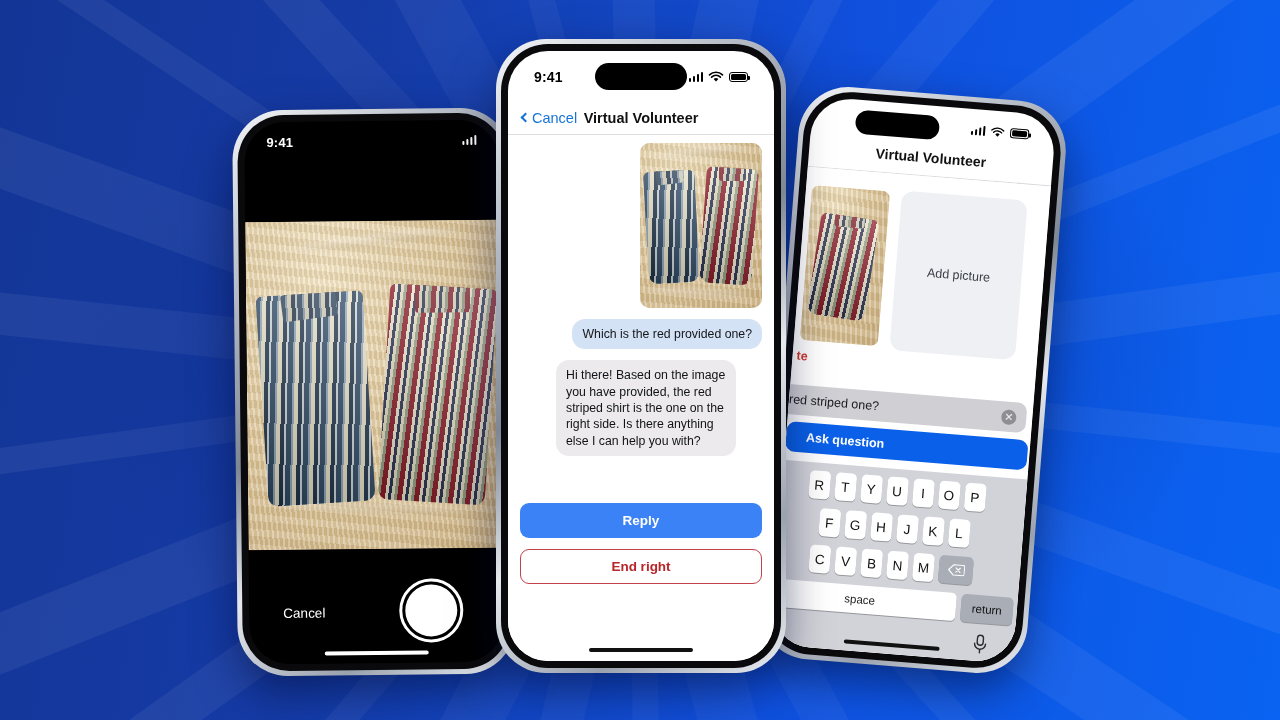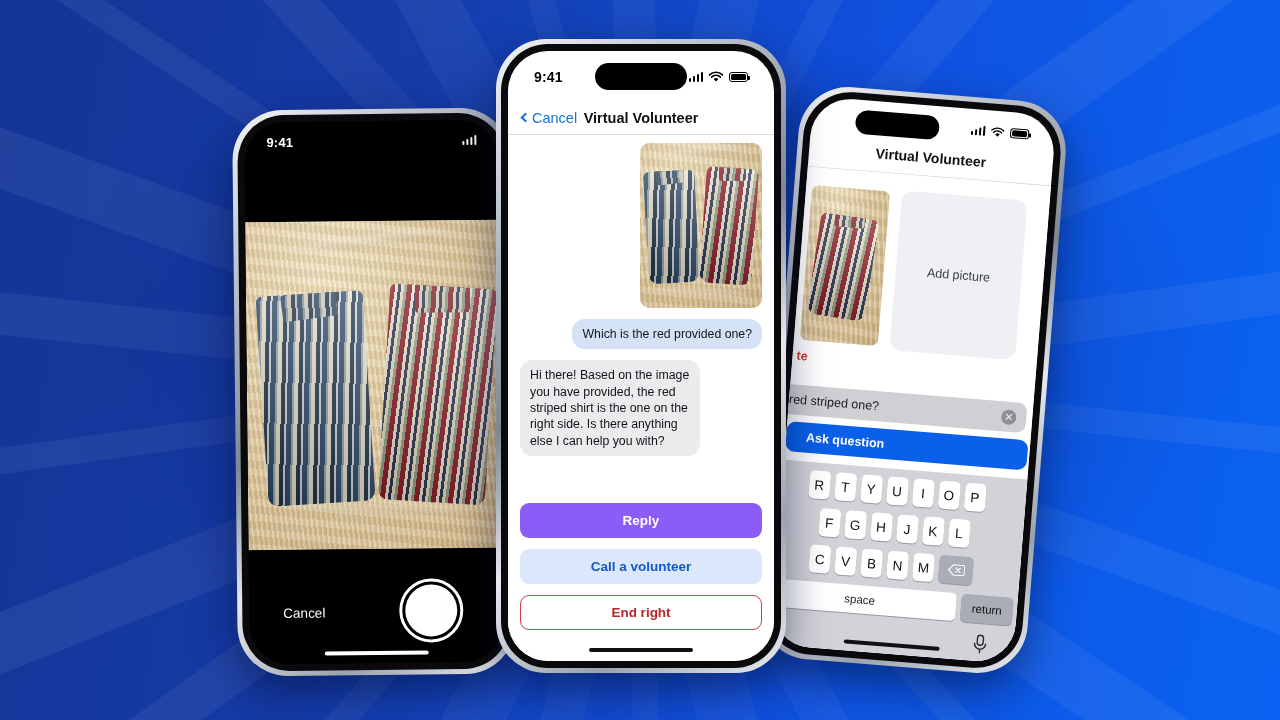--- a/index.html
+++ b/index.html
@@ -240,31 +240,31 @@
   #c-thread {
     position: absolute; left: 0; right: 0; top: 84px; bottom: 168px;
     padding: 8px 12px 0 12px; overflow: hidden; background: #fff;
   }
   #c-photo {
     width: 122px; height: 165px; border-radius: 10px; overflow: hidden;
     margin-left: auto; margin-bottom: 11px;
   }
   .bubble { font-size: 12.3px; line-height: 1.33; padding: 7px 10px; border-radius: 13px; max-width: 195px; }
   .bubble.out { background: #d4e2f5; color: #14161a; margin-left: auto; width: fit-content; }
-  .bubble.in  { background: #eceaec; color: #111318; margin-right: auto; width: fit-content; max-width: 180px; margin-top: 11px; }
+  .bubble.in  { background: #eceaec; color: #111318; margin-right: auto; width: fit-content; max-width: 180px; margin-top: 11px; margin-left: 36px; }
   #c-actions {
     position: absolute; left: 0; right: 0; bottom: 0; height: 168px;
     padding: 10px 12px 0 12px; background: #fff;
   }
   .btn {
     height: 35px; border-radius: 9px; display: flex;
     align-items: center; justify-content: center;
     font-size: 13.5px; font-weight: 700; margin-bottom: 11px;
   }
-  #c-reply { background: #8b5cf6; color: #fff; }
+  #c-reply { background: #3b82f6; color: #fff; }
   #c-call  { background: #dbe8fb; color: #1358c8; }
   #c-end   { background: #fff; color: #b8252a; border: 1.2px solid #c2424a; }
 </style>
 </head>
 <body>
 
 <div id="stage">
 
   <div id="rays">
       <div class="ray" style="transform: rotate(6deg); height: 26px;"></div>
@@ -481,21 +481,20 @@
             <div class="collar"></div>
           </div>
         </div>
 
         <div class="bubble out">Which is the red provided one?</div>
         <div class="bubble in">Hi there! Based on the image you have provided, the red striped shirt is the one on the right side. Is there anything else I can help you with?</div>
       </div>
 
       <div id="c-actions">
         <div class="btn" id="c-reply">Reply</div>
-        <div class="btn" id="c-call">Call a volunteer</div>
         <div class="btn" id="c-end">End right</div>
       </div>
 
       <div class="home-bar" style="bottom:9px;width:104px;height:4.5px;background:#111;"></div>
     </div>
   </div>
 
 </div>
 
 </body></html>

